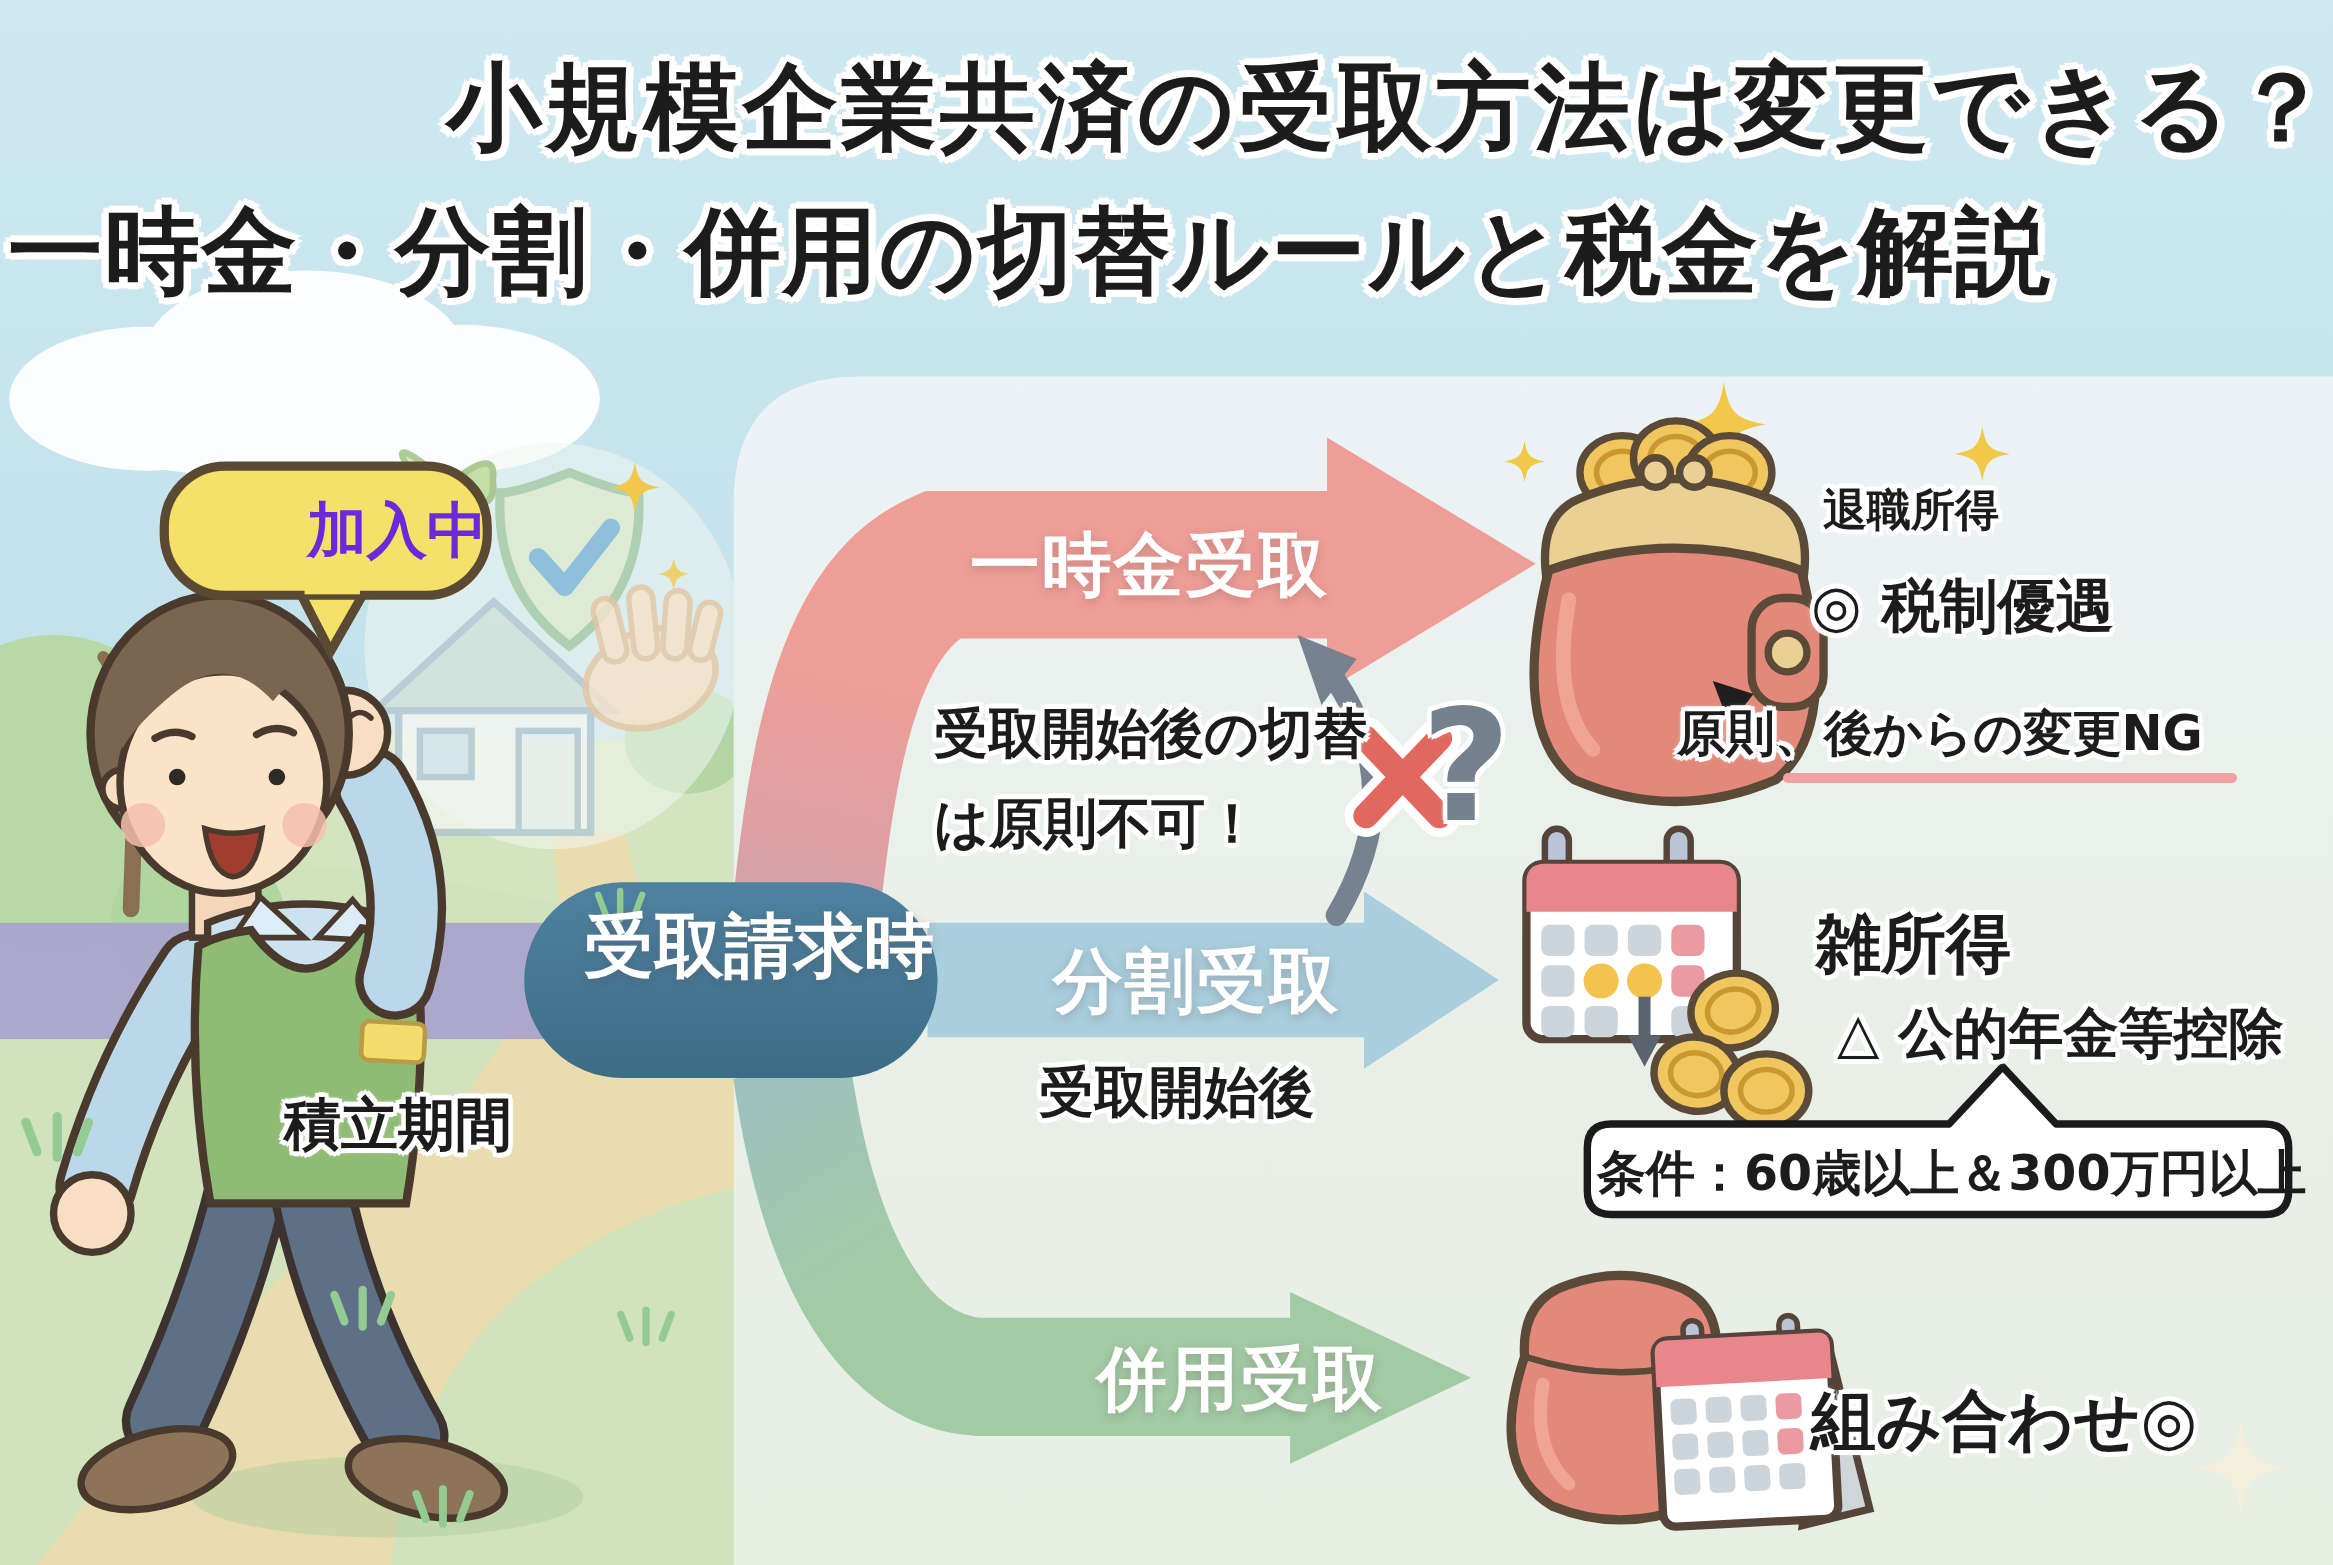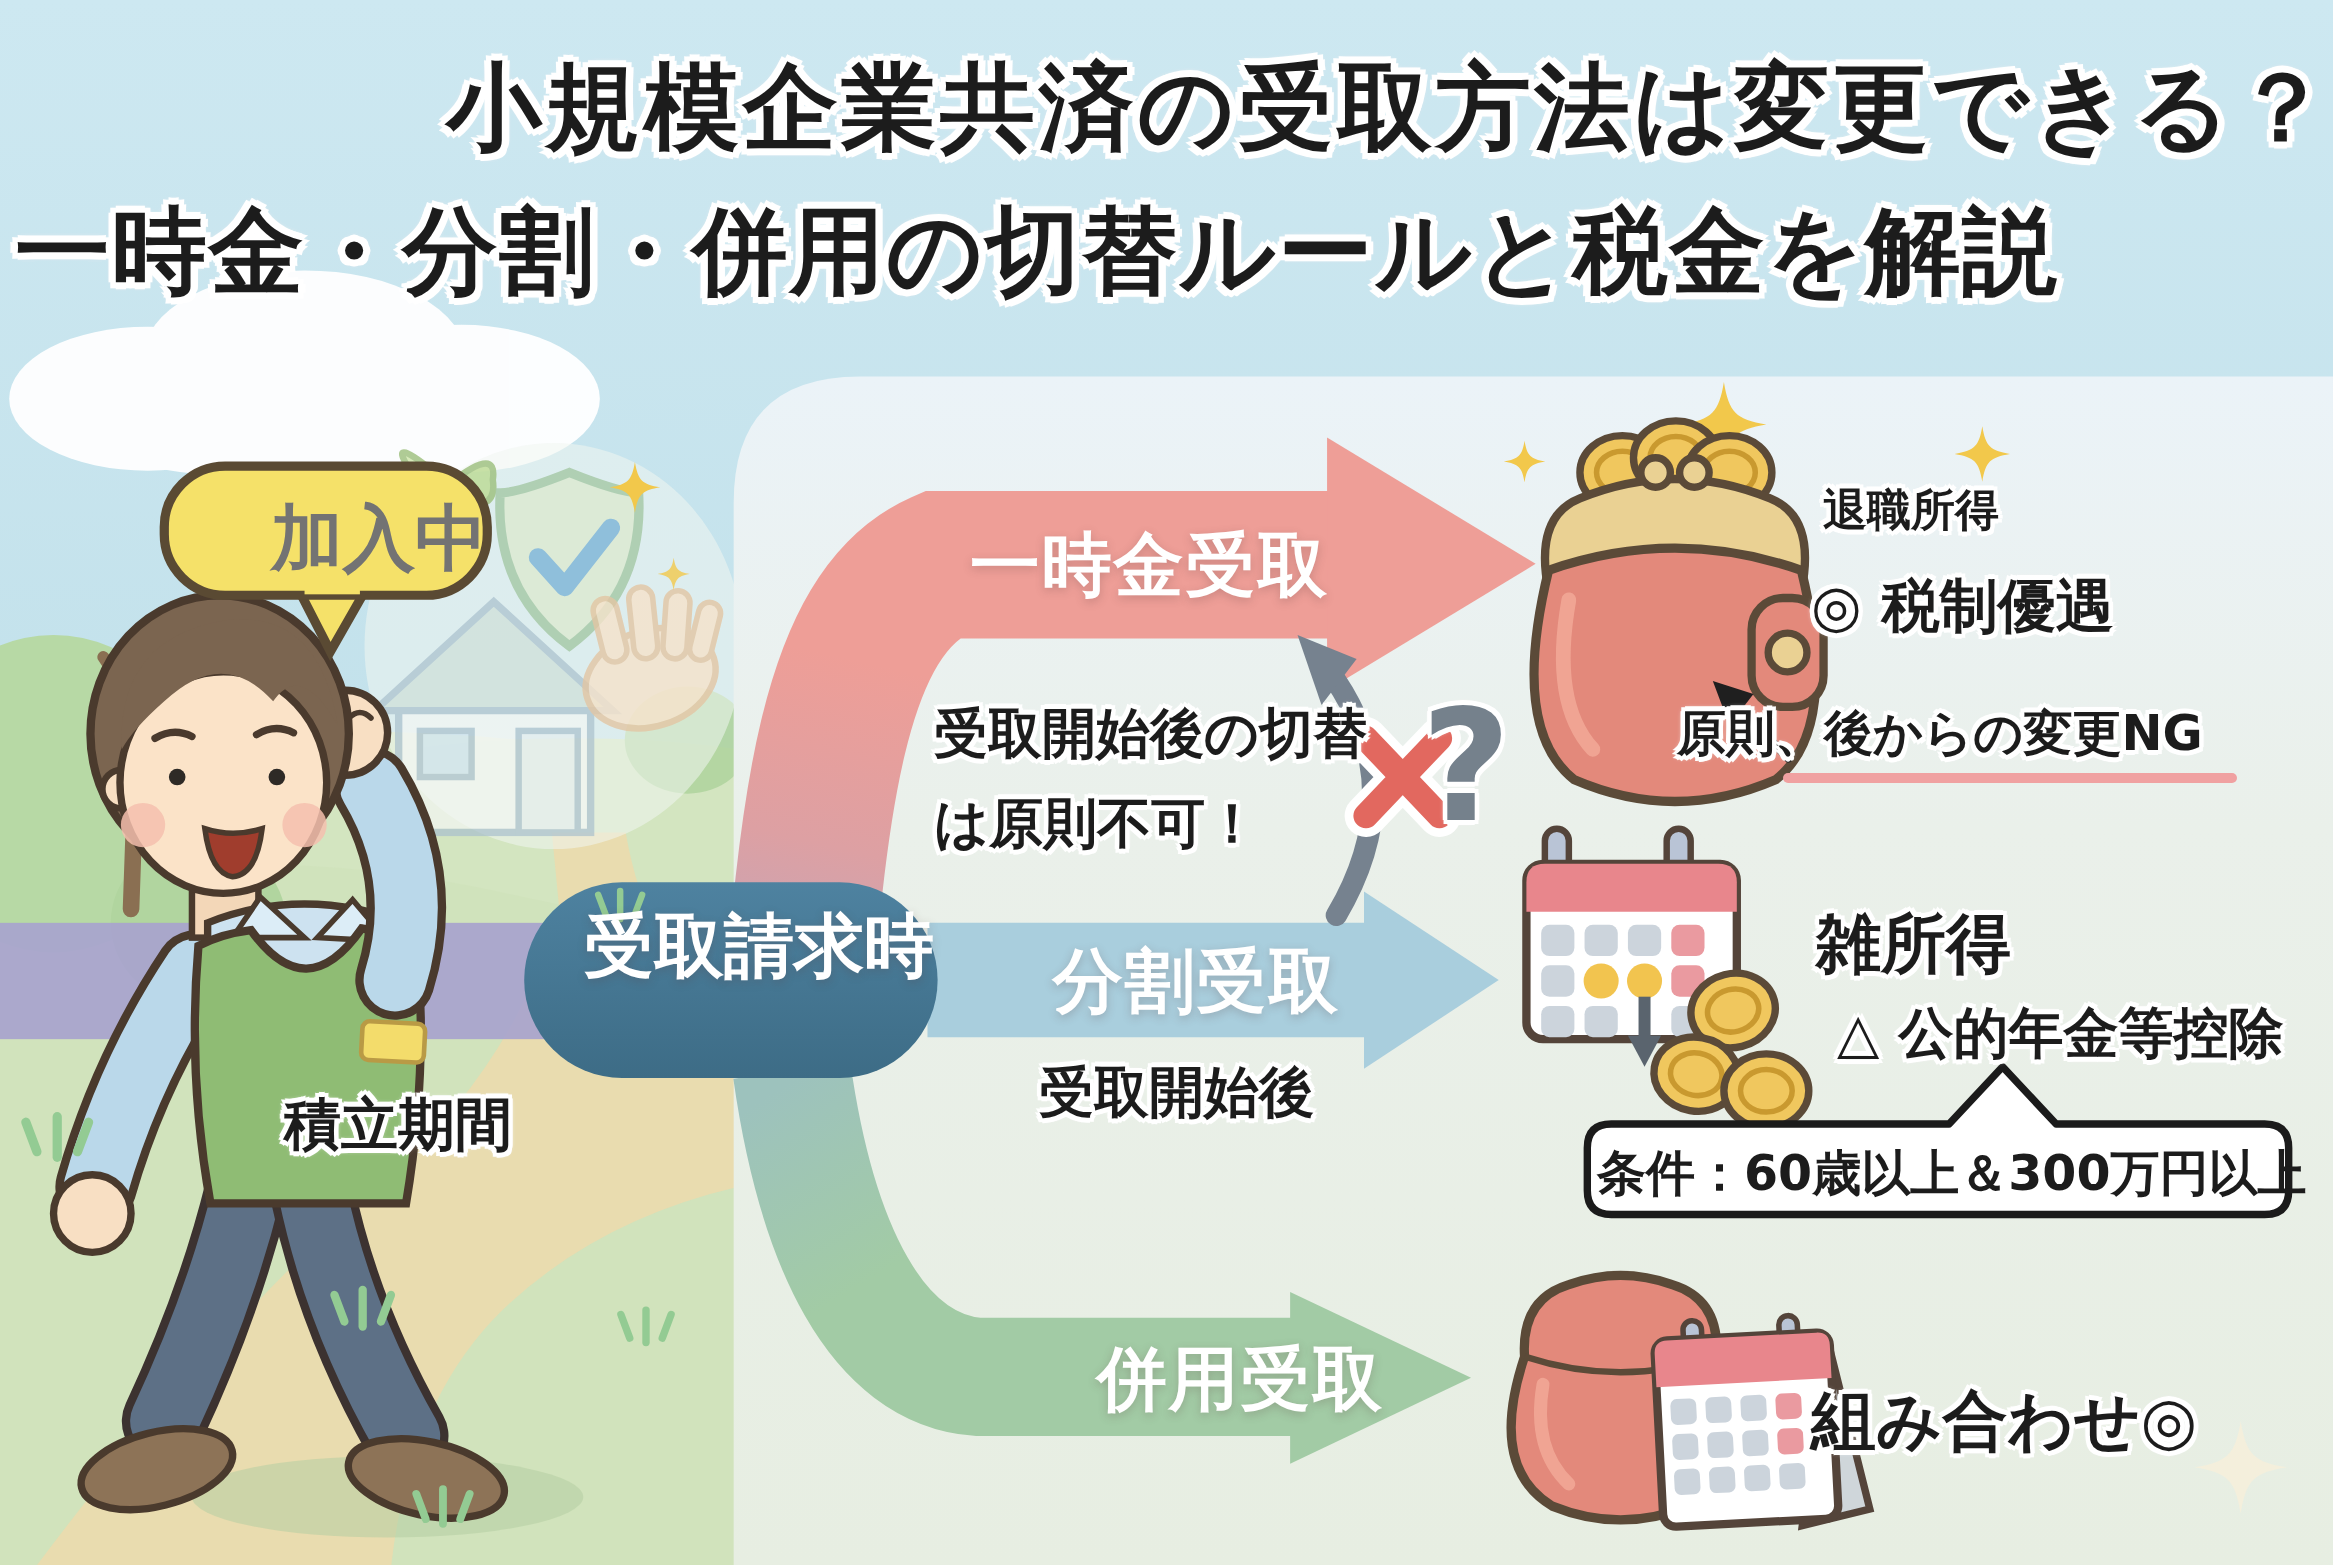--- a/index.html
+++ b/index.html
@@ -255,23 +255,23 @@
       <rect x="1812" y="1588" width="28" height="28" rx="7" fill="#ccd4dc"></rect>
       <rect x="1850" y="1588" width="28" height="28" rx="7" fill="#ccd4dc"></rect>
       <rect x="1888" y="1588" width="28" height="28" rx="7" fill="#ccd4dc"></rect>
       <rect x="1926" y="1588" width="28" height="28" rx="7" fill="#ccd4dc"></rect>
     </g>
   </g>
   <use href="#sparkle" transform="translate(2428 1590) scale(1.0)" fill="#f4efdc"></use>
 </svg>
 
   <div class="t halo-strong center" style="left:0;top:48px;width:2333px;font-size:95px;letter-spacing:3.7px;">小規模企業共済の受取方法は変更できる？</div>
-  <div class="t halo-strong center" style="left:0;top:192px;width:1877px;font-size:95px;letter-spacing:1.8px;padding-left:15px;">一時金・分割・併用の切替ルールと税金を解説</div>
-
-  <div class="t center" style="left:164px;top:493px;width:323px;font-size:72px;color:#737373;">加入中</div>
+  <div class="t halo-strong center" style="left:8px;top:192px;width:1877px;font-size:95px;letter-spacing:1.8px;">一時金・分割・併用の切替ルールと税金を解説</div>
+
+  <div class="t center" style="left:164px;top:493px;width:323px;font-size:60px;color:#6d28d9;">加入中</div>
 
   <div class="t halo" style="left:284px;top:1089px;font-size:57px;">積立期間</div>
 
   <div class="t white center" style="left:528px;top:903px;width:406px;font-size:70px;">受取請求時</div>
 
   <div class="t white center" style="left:923px;top:522px;width:406px;font-size:70px;letter-spacing:1.8px;">一時金受取</div>
   <div class="t white center" style="left:934px;top:938px;width:406px;font-size:70px;letter-spacing:1.8px;">分割受取</div>
   <div class="t white center" style="left:978px;top:1336px;width:406px;font-size:70px;letter-spacing:1.8px;">併用受取</div>
 
   <div class="t halo" style="left:934px;top:700px;font-size:54px;">受取開始後の切替</div>

